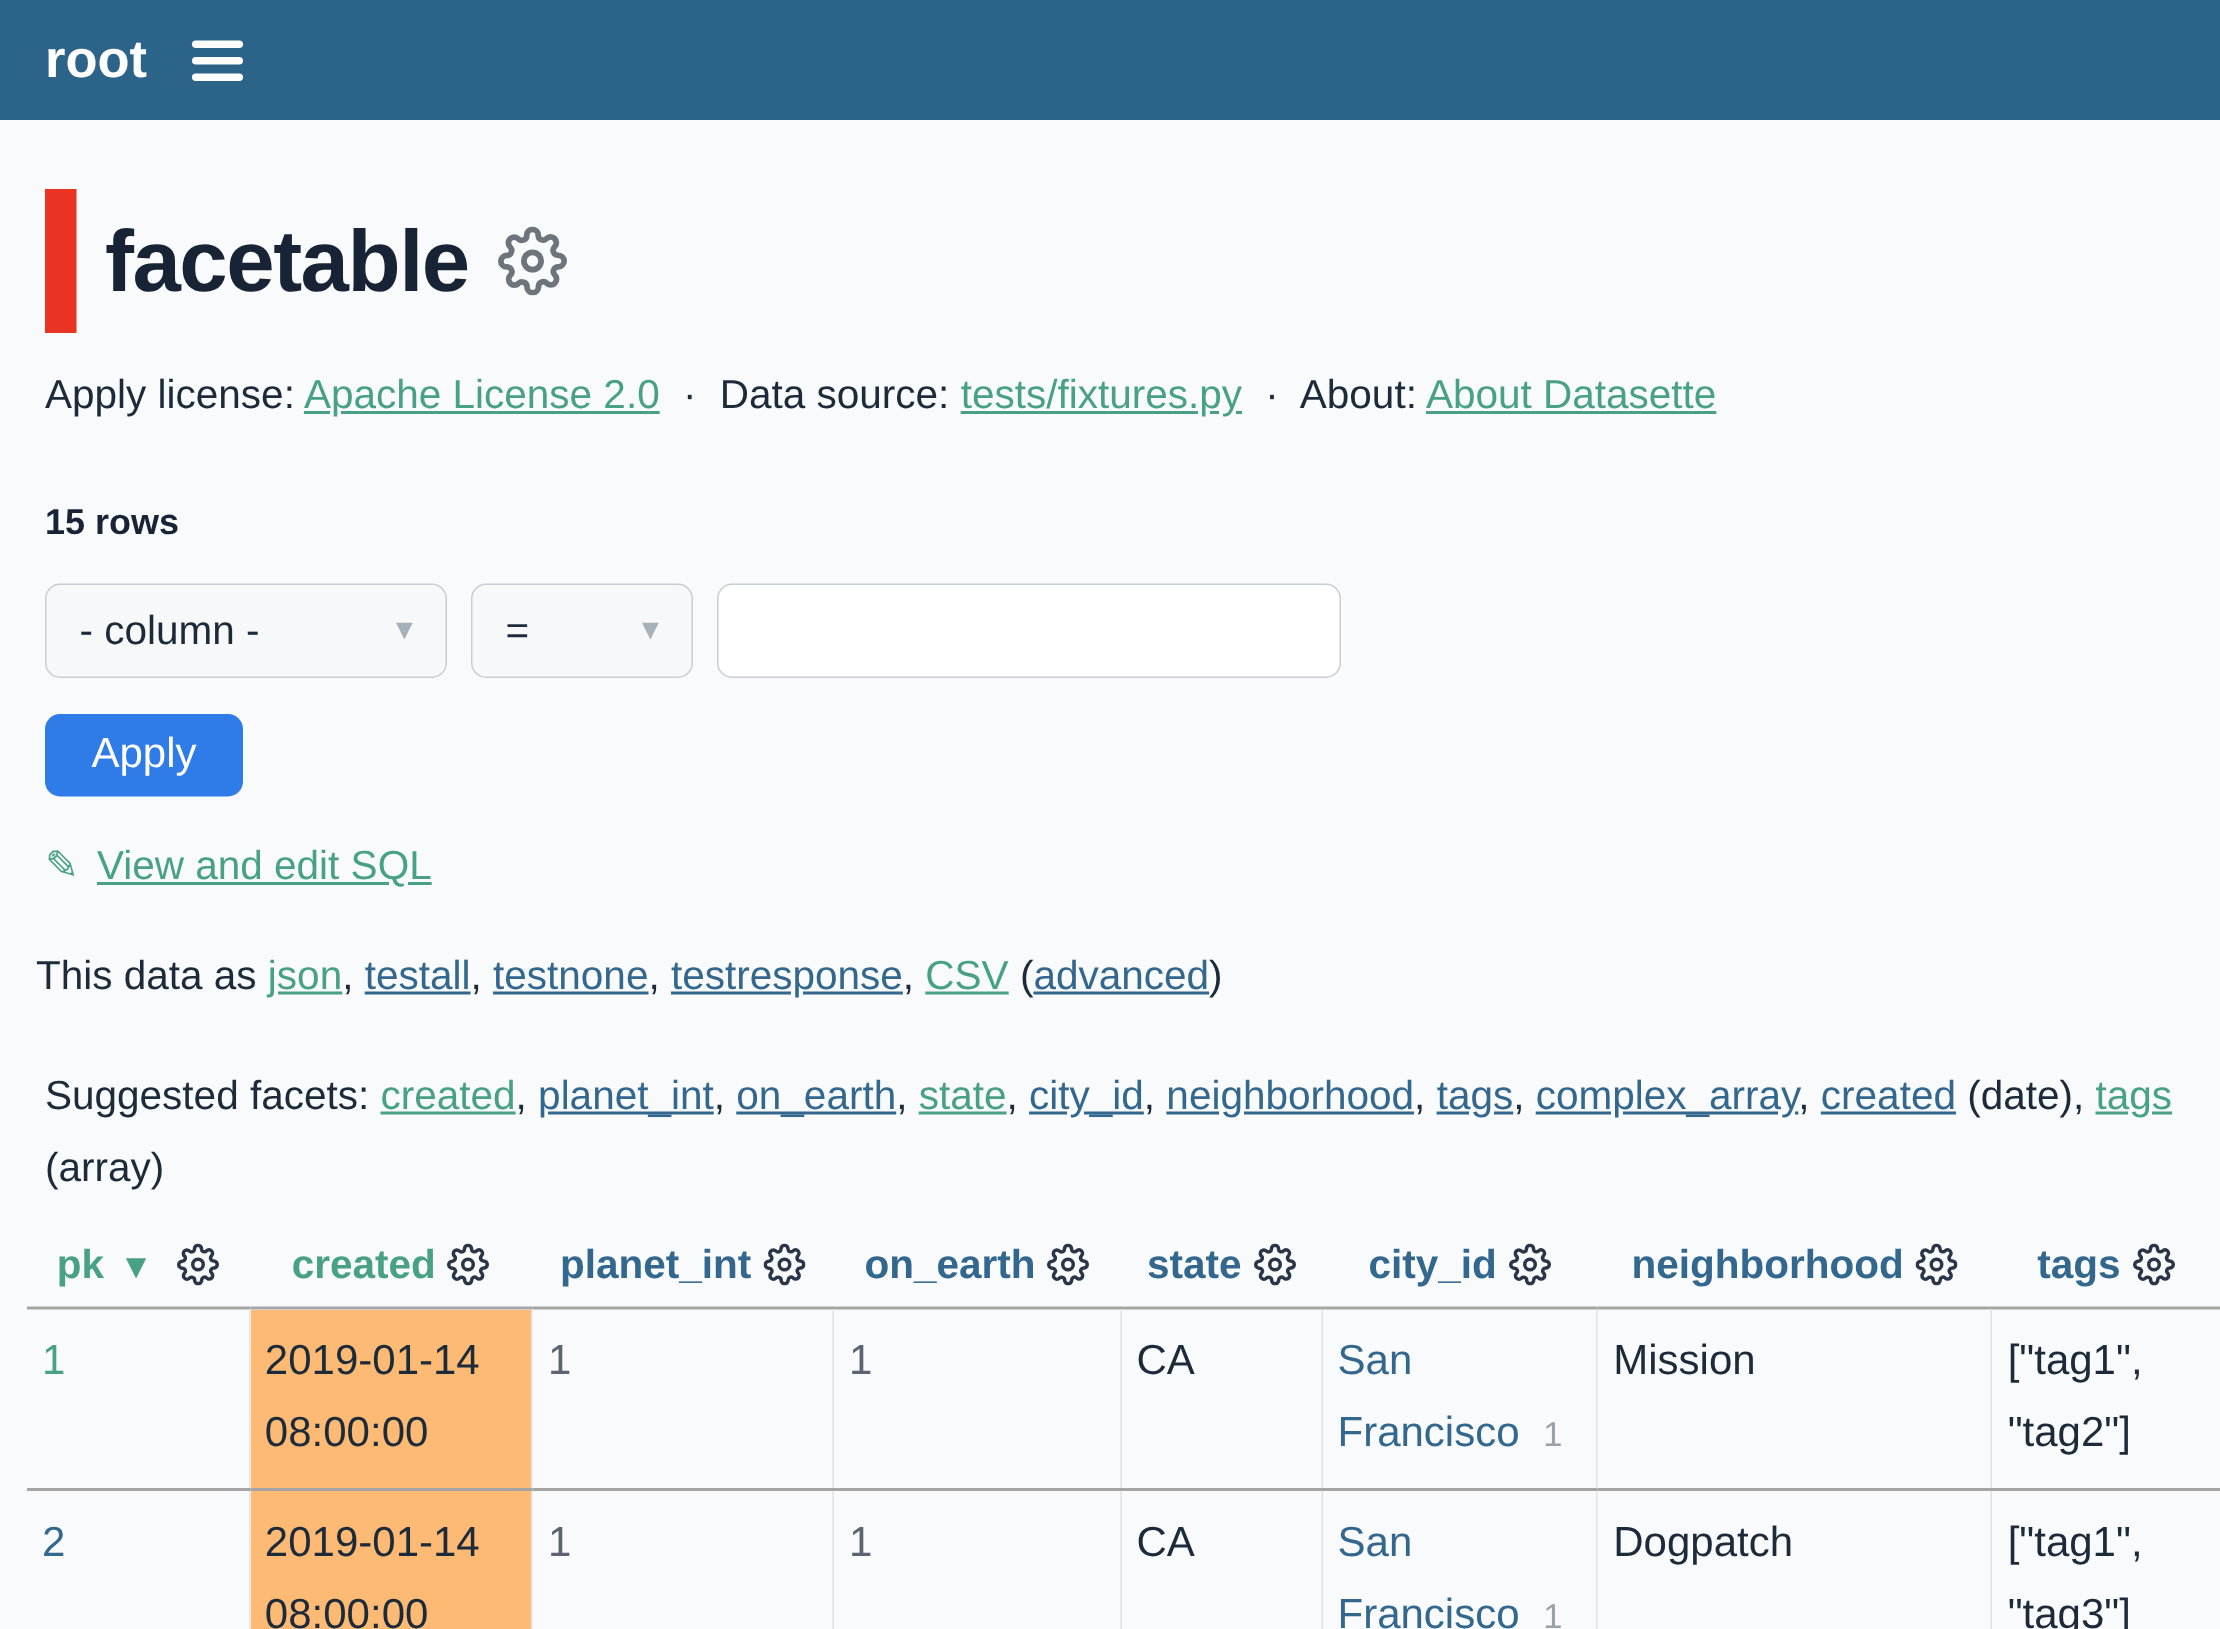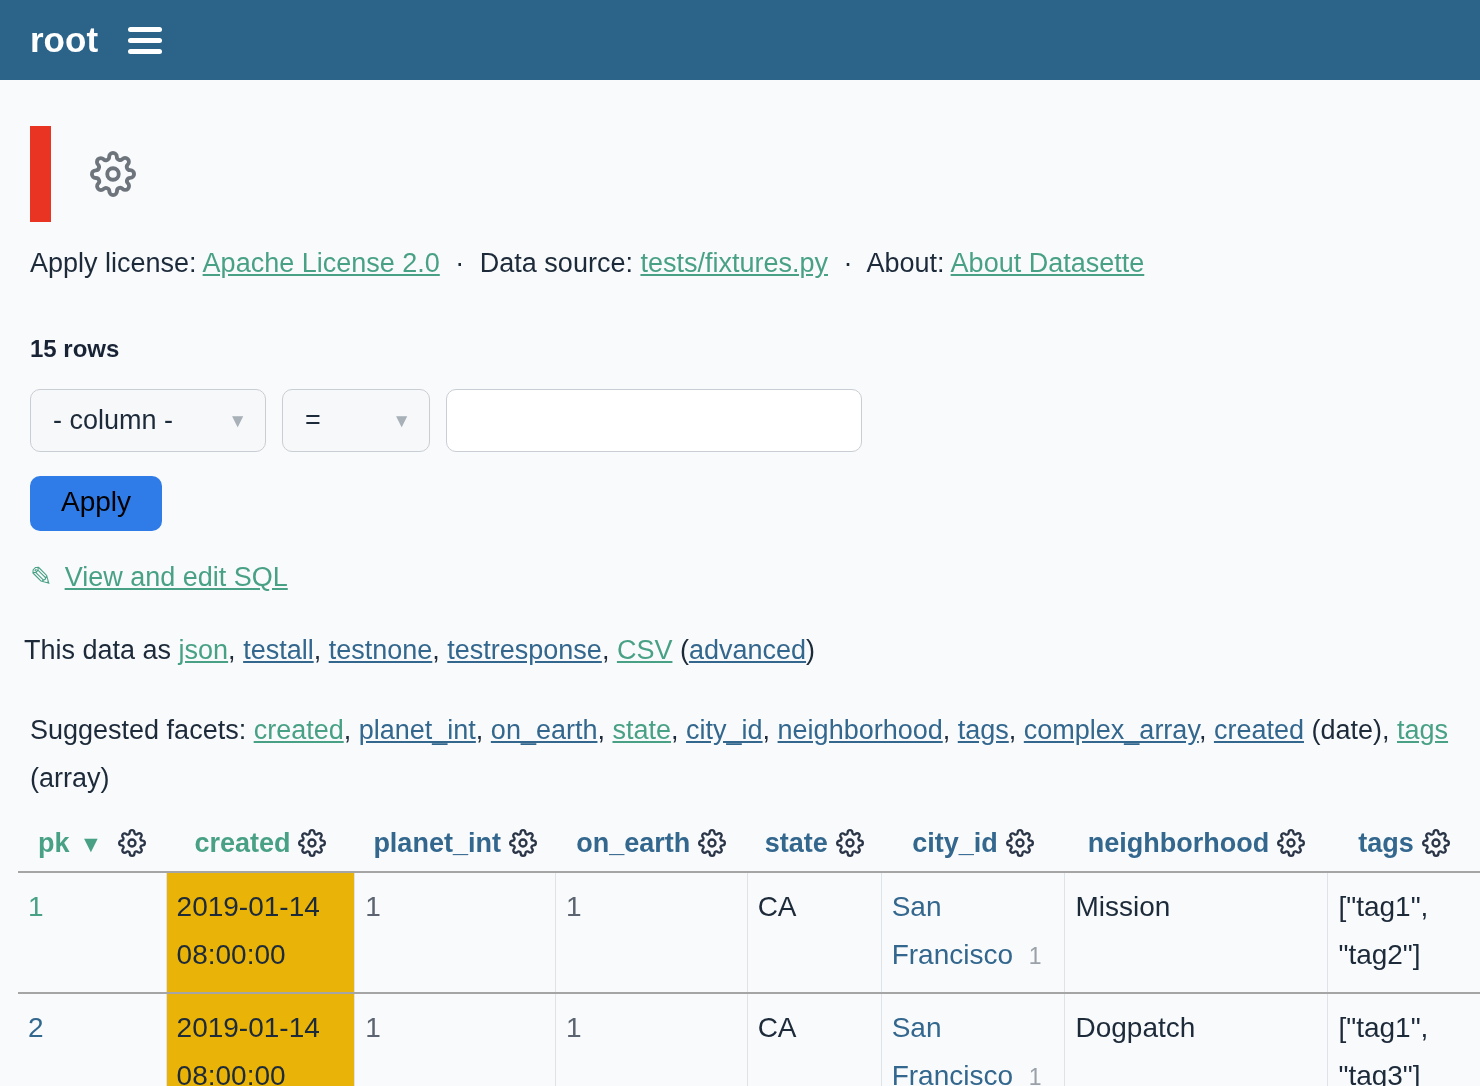--- a/index.html
+++ b/index.html
@@ -34,48 +34,48 @@
   .title-gear { width:46px; height:46px; color:#6d747c; margin-left:20px; margin-top:6px; }
 
   
   .meta { margin:26px 30px 0; }
   .meta .dot { margin:0 8px; }
 
   .row-count { margin:56px 30px 0; font-size:24px; font-weight:bold; color:#182335; }
 
   
   .filter-row { margin:26px 30px 0; display:flex; gap:16px; }
-  .select { width:236px; height:63px; background:#f7f8f9; border:1px solid #c9ced4; border-radius:10px;
+  .select { width:268px; height:63px; background:#f7f8f9; border:1px solid #c9ced4; border-radius:10px;
             display:flex; align-items:center; justify-content:space-between;
             padding:0 18px 0 22px; cursor:pointer; }
   .select.op { width:148px; }
   .select .arrow { color:#a8b0b8; font-size:19px; }
   .filter-input { width:416px; height:63px; border:1px solid #c9ced4; border-radius:10px;
                   background:#fff; padding:0 16px; font-size:27px; font-family:inherit; }
-  .apply-btn { margin:24px 30px 0; display:inline-block; background:var(--applyblue,#2f7ce8); color:#000000;
+  .apply-btn { margin:24px 30px 0; display:inline-block; background:var(--applyblue,#2f7ce8); color:#ffffff;
                border:none; border-radius:10px; font-size:28px; font-family:inherit;
                padding:10px 31px 13px; cursor:pointer; }
 
   .sql-row { margin:30px 30px 0; }
   .pencil { color:var(--green,#49a185); margin-right:12px; text-decoration:none; }
 
   .export-row { margin:42px 24px 0; }
   .facets-row { margin:40px 30px 0; line-height:1.78; max-width:1424px; }
 
   
   table { border-collapse:collapse; table-layout:fixed; margin:20px 0 0 18px; }
   th { text-align:center; font-size:27px; font-weight:bold; padding:6px 10px 12px;
        border-bottom:2px solid #a5a5a5; white-space:nowrap; overflow:hidden; }
   th a { text-decoration:none; }
   .sort-arrow { color:var(--green,#49a185); font-size:23px; margin:0 8px 0 10px; }
   .gear-sm { width:28px; height:28px; color:#2a3547; vertical-align:-5px; margin-left:8px; }
   td { vertical-align:top; padding:10px 10px 14px; border-bottom:2px solid #a5a5a5;
        border-left:1px solid #dfe2e6; font-size:28px; line-height:1.7; overflow:hidden; }
   td:first-child { border-left:none; }
-  td.cell-created { background:#eab308; }
+  td.cell-created { background:#fdba74; }
   td a { text-decoration:none; }
   .muted { color:#5b6470; }
   .raw-badge { color:#9aa1a9; font-size:23px; margin-left:8px; }
 </style>
 </head>
 <body>
 
 
 
 <header class="navbar">
@@ -84,20 +84,21 @@
     <div class="hamburger">
       <span></span>
         <span></span>
         <span></span>
     </div>
   </div>
 </header>
 
 <div class="title-row">
   <div class="red-bar"></div>
+  <h1>facetable</h1>
   <span id="title-gear-slot"><svg viewBox="0 0 24 24" class="title-gear" fill="none" stroke="currentColor" stroke-width="2" stroke-linecap="round" stroke-linejoin="round">
         <circle cx="12" cy="12" r="3"></circle>
         <path d="M19.4 15a1.65 1.65 0 0 0 .33 1.82l.06.06a2 2 0 0 1 0 2.83 2 2 0 0 1-2.83 0l-.06-.06a1.65 1.65 0 0 0-1.82-.33 1.65 1.65 0 0 0-1 1.51V21a2 2 0 0 1-2 2 2 2 0 0 1-2-2v-.09A1.65 1.65 0 0 0 9 19.4a1.65 1.65 0 0 0-1.82.33l-.06.06a2 2 0 0 1-2.83 0 2 2 0 0 1 0-2.83l.06-.06a1.65 1.65 0 0 0 .33-1.82 1.65 1.65 0 0 0-1.51-1H3a2 2 0 0 1-2-2 2 2 0 0 1 2-2h.09A1.65 1.65 0 0 0 4.6 9a1.65 1.65 0 0 0-.33-1.82l-.06-.06a2 2 0 0 1 0-2.83 2 2 0 0 1 2.83 0l.06.06a1.65 1.65 0 0 0 1.82.33H9a1.65 1.65 0 0 0 1-1.51V3a2 2 0 0 1 2-2 2 2 0 0 1 2 2v.09a1.65 1.65 0 0 0 1 1.51 1.65 1.65 0 0 0 1.82-.33l.06-.06a2 2 0 0 1 2.83 0 2 2 0 0 1 0 2.83l-.06.06a1.65 1.65 0 0 0-.33 1.82V9a1.65 1.65 0 0 0 1.51 1H21a2 2 0 0 1 2 2 2 2 0 0 1-2 2h-.09a1.65 1.65 0 0 0-1.51 1z"></path>
       </svg></span>
 </div>
 
 <p class="meta">
   <span>Apply license:</span>
   <a class="link-green u">Apache License 2.0</a>
   <span class="dot">·</span>

